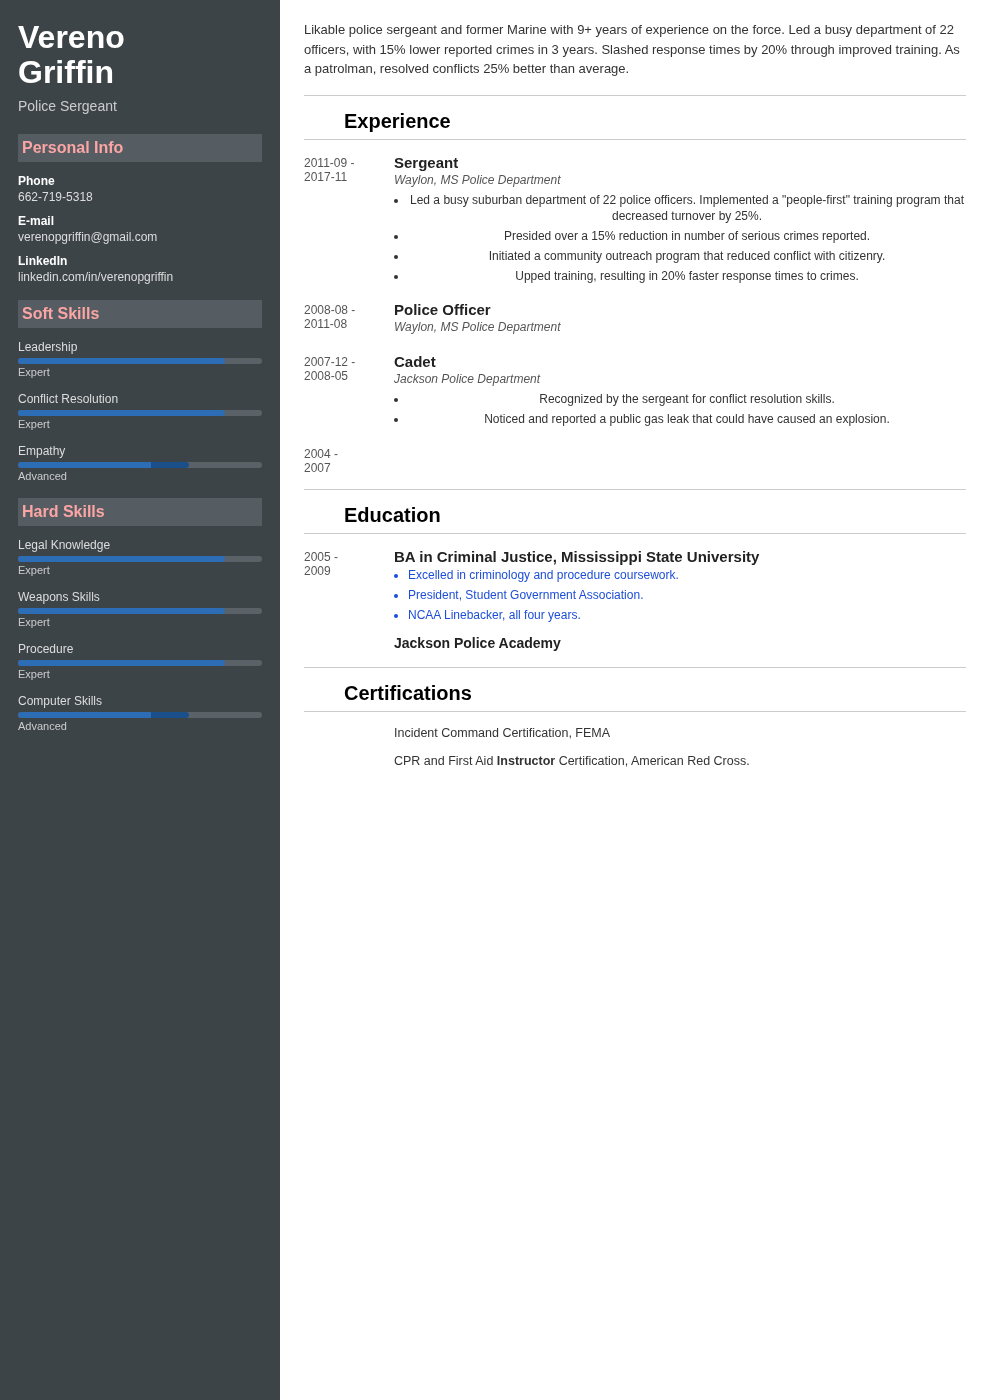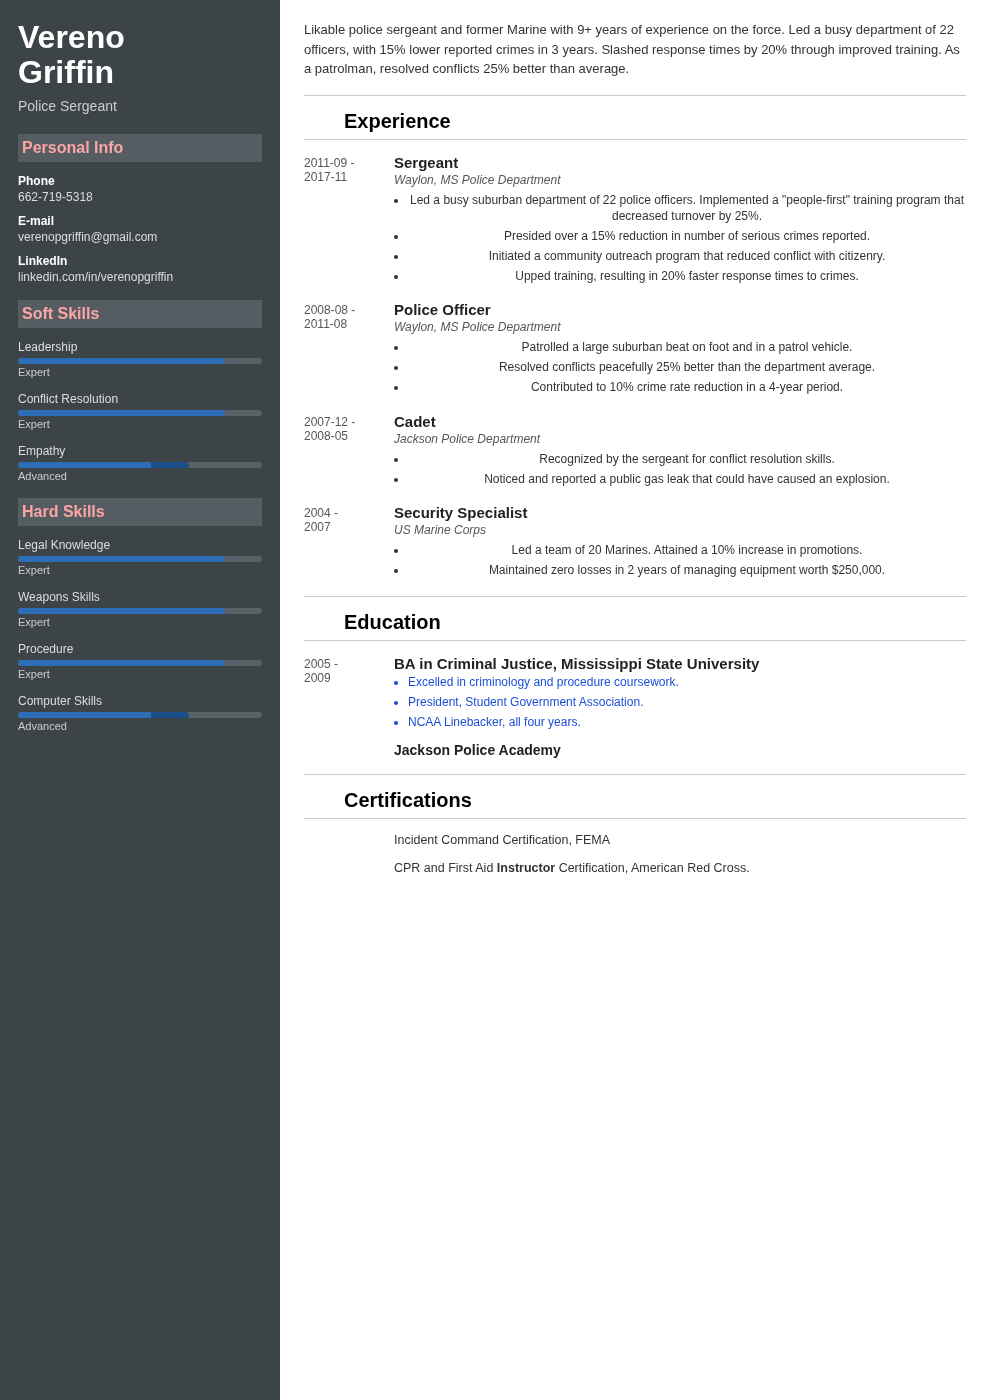--- a/index.html
+++ b/index.html
@@ -231,50 +231,37 @@
           <li class="exp-bullet">Upped training, resulting in 20% faster response times to crimes.</li>
         </ul>
       </div>
     </div>
 
     <div class="exp-block">
       <div class="exp-dates">2008-08 -<br>2011-08</div>
       <div class="exp-right">
         <div class="exp-job-title">Police Officer</div>
         <div class="exp-company">Waylon, MS Police Department</div>
-        <ul>
-          <li class="exp-bullet">Patrolled a large suburban beat on foot and in a patrol vehicle.</li>
-          <li class="exp-bullet">Resolved conflicts peacefully 25% better than the department average.</li>
-          <li class="exp-bullet">Contributed to 10% crime rate reduction in a 4-year period.</li>
-        </ul>
       </div>
     </div>
 
     <div class="exp-block">
       <div class="exp-dates">2007-12 -<br>2008-05</div>
       <div class="exp-right">
         <div class="exp-job-title">Cadet</div>
         <div class="exp-company">Jackson Police Department</div>
         <ul>
           <li class="exp-bullet">Recognized by the sergeant for conflict resolution skills.</li>
           <li class="exp-bullet">Noticed and reported a public gas leak that could have caused an explosion.</li>
         </ul>
       </div>
     </div>
 
     <div class="exp-block">
       <div class="exp-dates">2004 -<br>2007</div>
-      <div class="exp-right">
-        <div class="exp-job-title">Security Specialist</div>
-        <div class="exp-company">US Marine Corps</div>
-        <ul>
-          <li class="exp-bullet">Led a team of 20 Marines. Attained a 10% increase in promotions.</li>
-          <li class="exp-bullet">Maintained zero losses in 2 years of managing equipment worth $250,000.</li>
-        </ul>
-      </div>
     </div>
   </div>
 
   <hr class="divider">
 
   <div class="exp-section">
     <div class="section-title">Education</div>
     <hr class="divider">
 
     <div class="exp-block">

